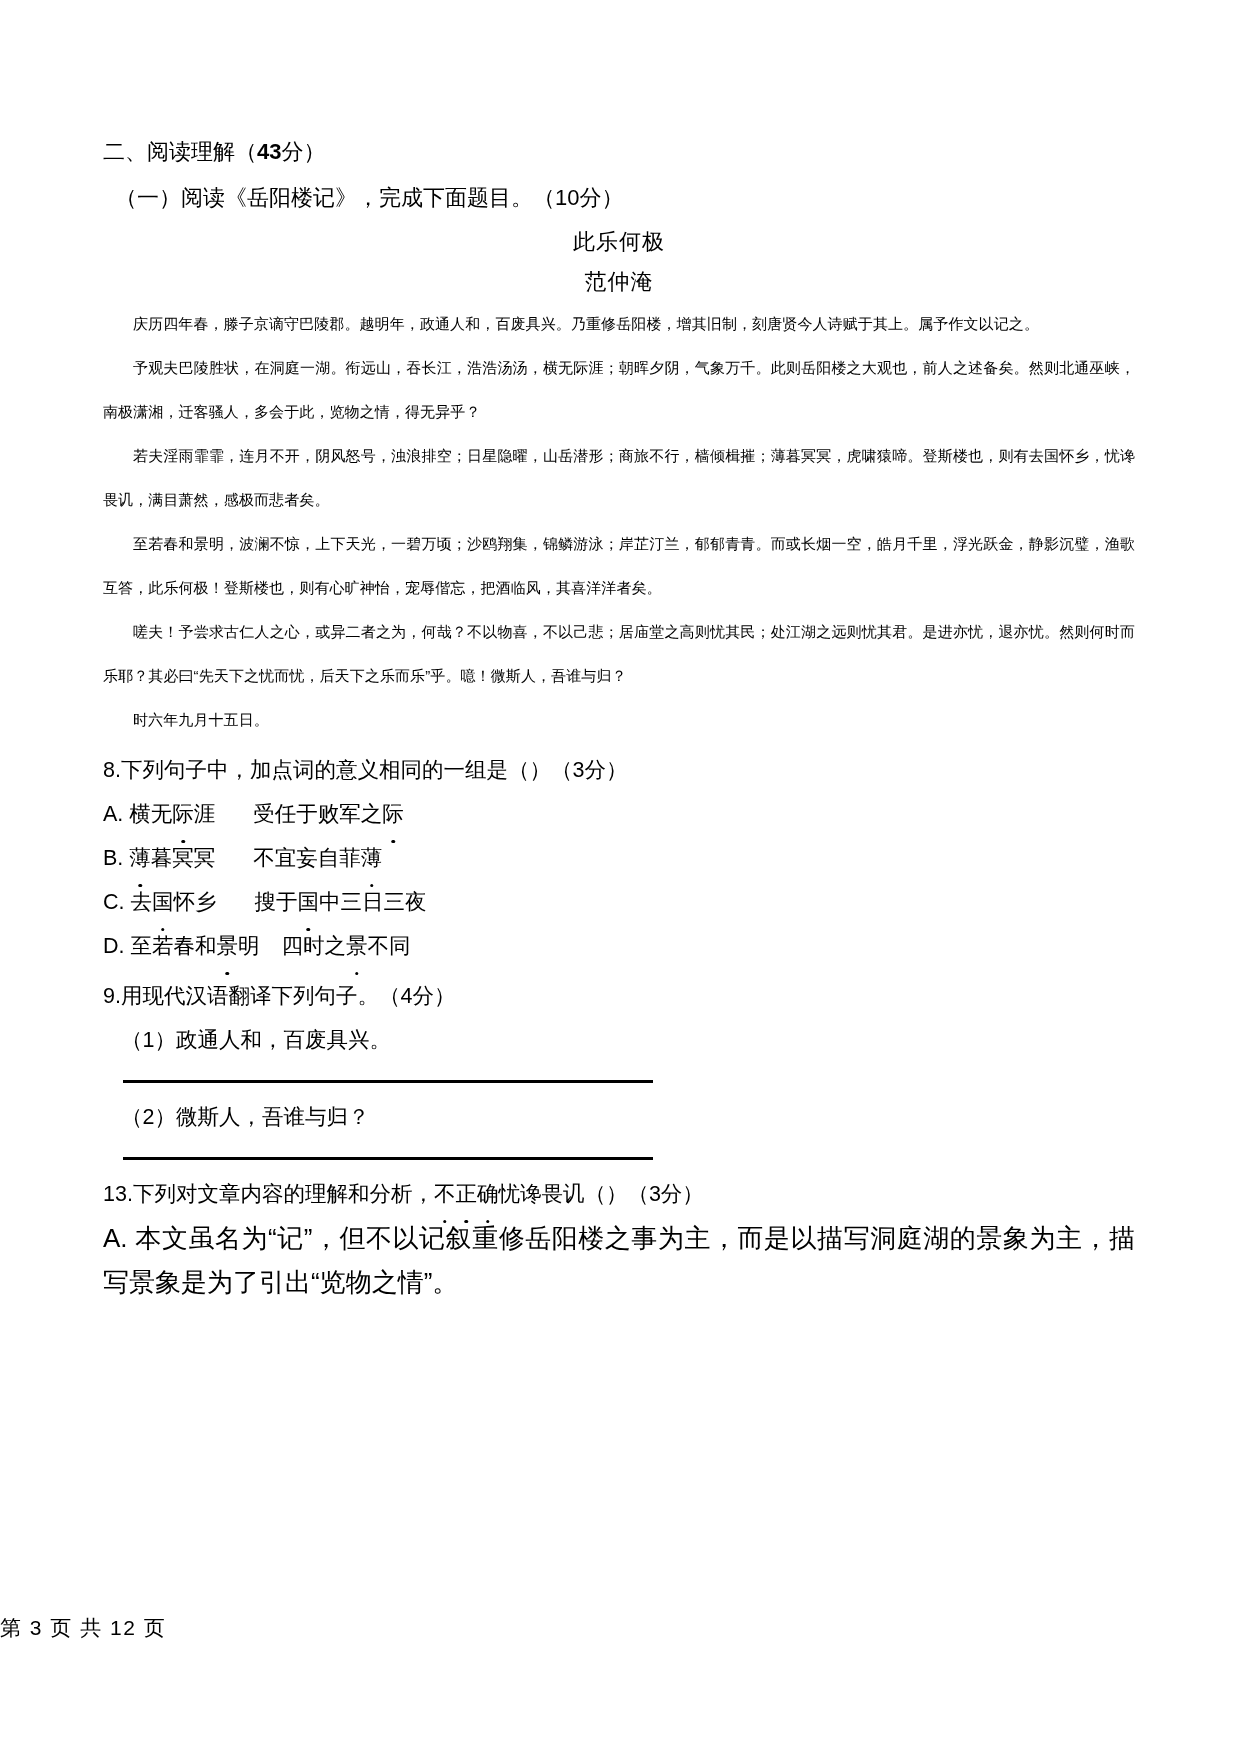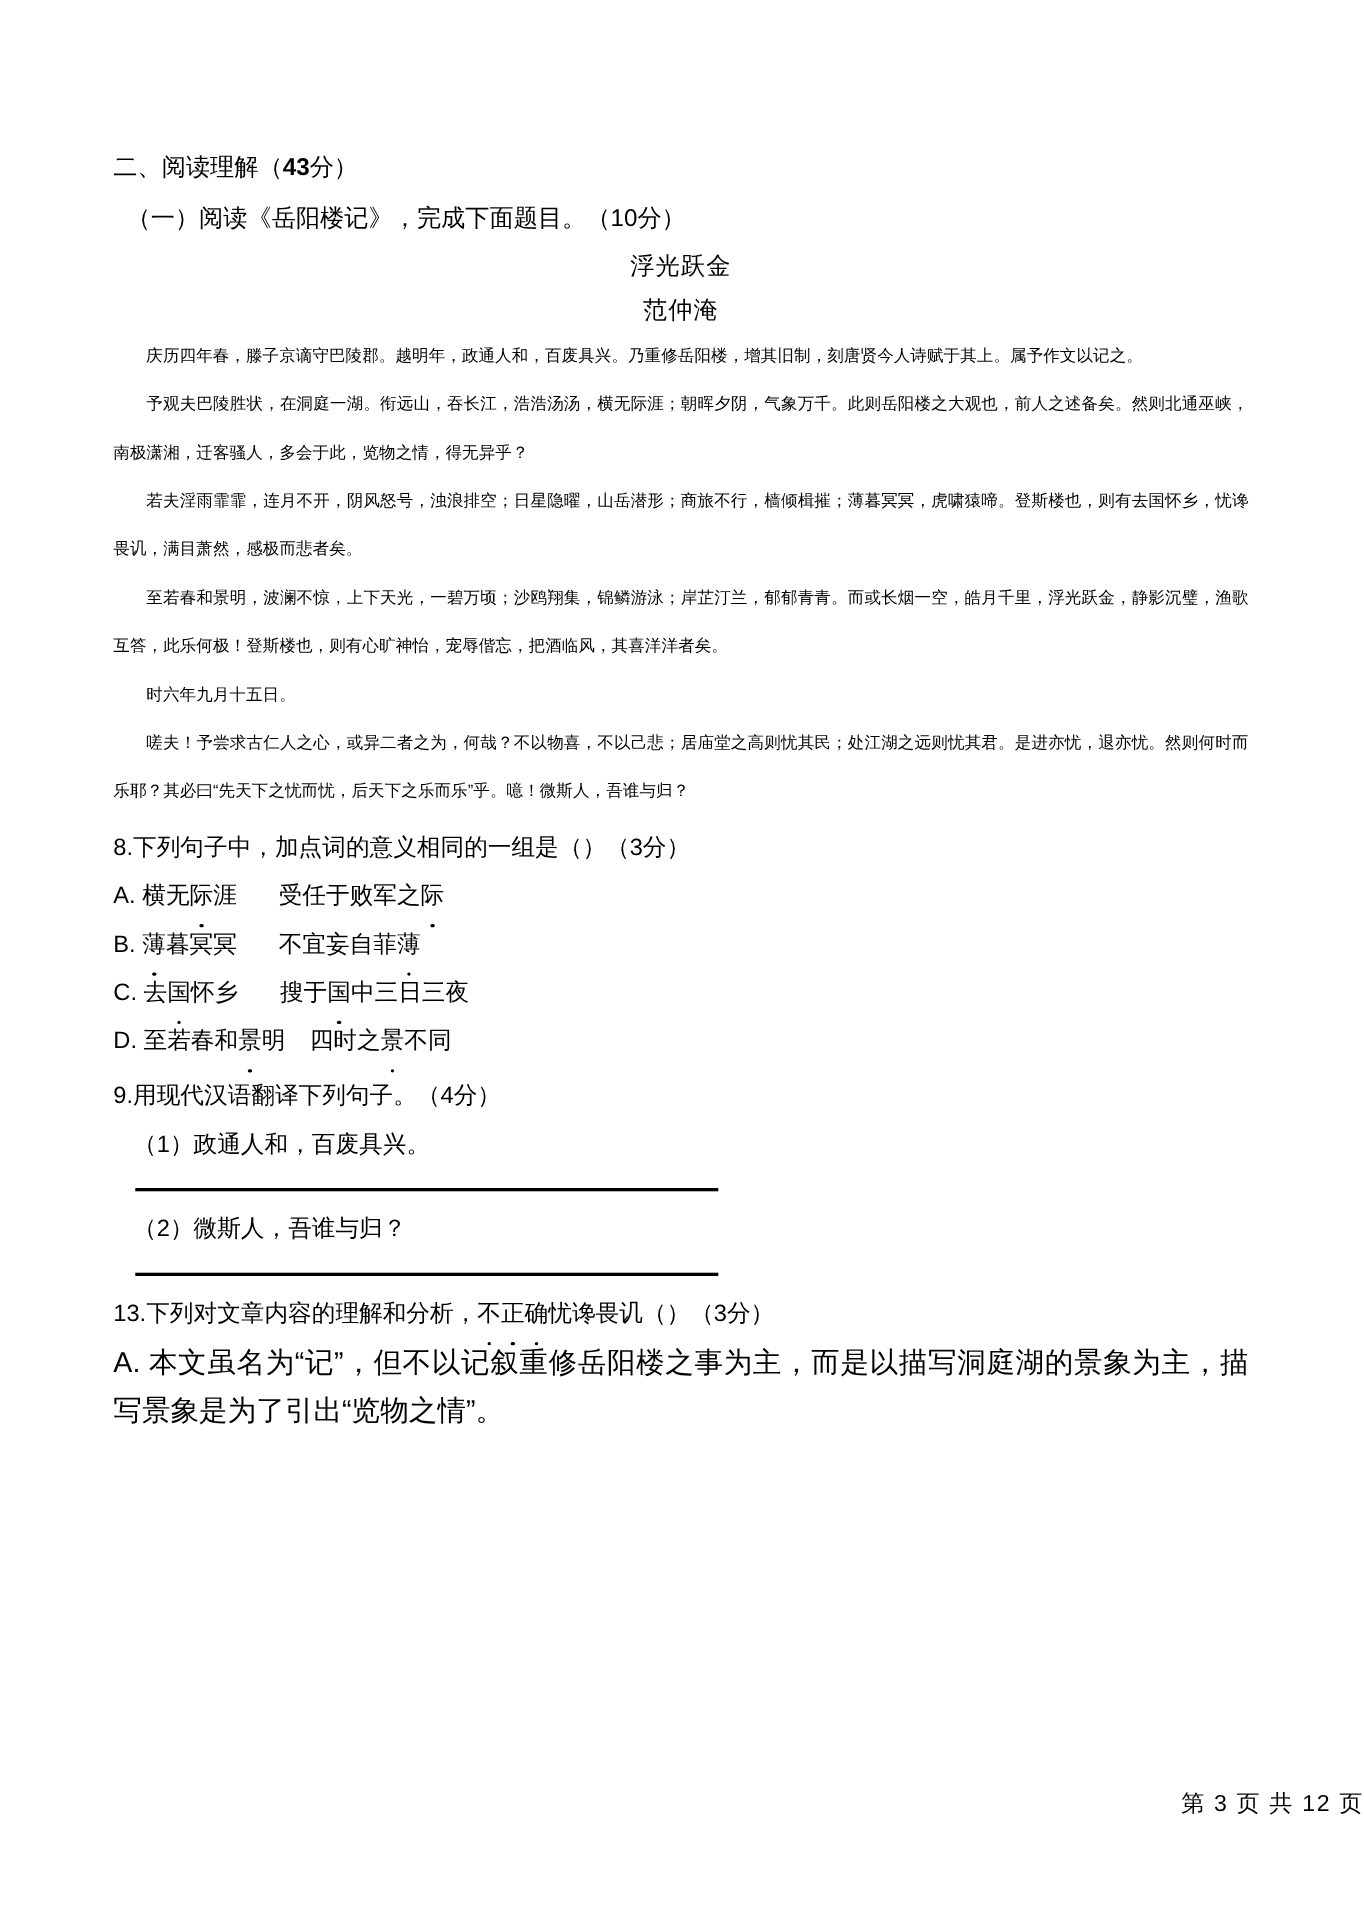--- a/index.html
+++ b/index.html
@@ -120,48 +120,48 @@
     width: 3.5px;
     height: 3.5px;
     border-radius: 50%;
     background: #000;
   }
 
   
   .footer {
     position: absolute;
     left: 0;
-    bottom: 101px;
+    bottom: 112px;
     width: 1240px;
-    text-align: right;
+    text-align: left;
     font-family: "Liberation Sans", "DejaVu Sans", sans-serif;
     font-size: 21px;
     letter-spacing: 1.5px;
   }
 </style>
 </head>
 <body>
 
 <div class="page">
 
   <div class="section-heading">
     <span>二、</span><span>阅读理解</span><span>（</span><span class="b">43</span><span>分</span><span>）</span>
   </div>
 
   <div class="subheading">（一）阅读《岳阳楼记》，完成下面题目。（10分）</div>
 
-  <div class="centered title-cn">浮光跃金</div>
+  <div class="centered title-cn">此乐何极</div>
   <div class="centered author-cn">范仲淹</div>
 
   <p class="body-para">庆历四年春，滕子京谪守巴陵郡。越明年，政通人和，百废具兴。乃重修岳阳楼，增其旧制，刻唐贤今人诗赋于其上。属予作文以记之。</p>
   <p class="body-para">予观夫巴陵胜状，在洞庭一湖。衔远山，吞长江，浩浩汤汤，横无际涯；朝晖夕阴，气象万千。此则岳阳楼之大观也，前人之述备矣。然则北通巫峡，南极潇湘，迁客骚人，多会于此，览物之情，得无异乎？</p>
   <p class="body-para">若夫淫雨霏霏，连月不开，阴风怒号，浊浪排空；日星隐曜，山岳潜形；商旅不行，樯倾楫摧；薄暮冥冥，虎啸猿啼。登斯楼也，则有去国怀乡，忧谗畏讥，满目萧然，感极而悲者矣。</p>
   <p class="body-para">至若春和景明，波澜不惊，上下天光，一碧万顷；沙鸥翔集，锦鳞游泳；岸芷汀兰，郁郁青青。而或长烟一空，皓月千里，浮光跃金，静影沉璧，渔歌互答，此乐何极！登斯楼也，则有心旷神怡，宠辱偕忘，把酒临风，其喜洋洋者矣。</p>
+  <p class="body-para">嗟夫！予尝求古仁人之心，或异二者之为，何哉？不以物喜，不以己悲；居庙堂之高则忧其民；处江湖之远则忧其君。是进亦忧，退亦忧。然则何时而乐耶？其必曰“先天下之忧而忧，后天下之乐而乐”乎。噫！微斯人，吾谁与归？</p>
   <p class="body-para">时六年九月十五日。</p>
-  <p class="body-para">嗟夫！予尝求古仁人之心，或异二者之为，何哉？不以物喜，不以己悲；居庙堂之高则忧其民；处江湖之远则忧其君。是进亦忧，退亦忧。然则何时而乐耶？其必曰“先天下之忧而忧，后天下之乐而乐”乎。噫！微斯人，吾谁与归？</p>
 
   <div class="q-stem">
     <span>8.</span><span>下列句子中，加点词的意义相同的一组是</span><span class="gap-sm"></span><span>（</span><span class="gap-sm"></span><span>）</span><span class="gap-sm"></span><span>（3分）</span>
   </div>
 
   <div class="opt">
     <span>A.</span>
     <span><span>横无</span><span class="dot">际</span><span>涯</span></span><span class="gap"></span><span><span>受任于败军之</span><span class="dot">际</span><span></span></span>
   </div>
 

